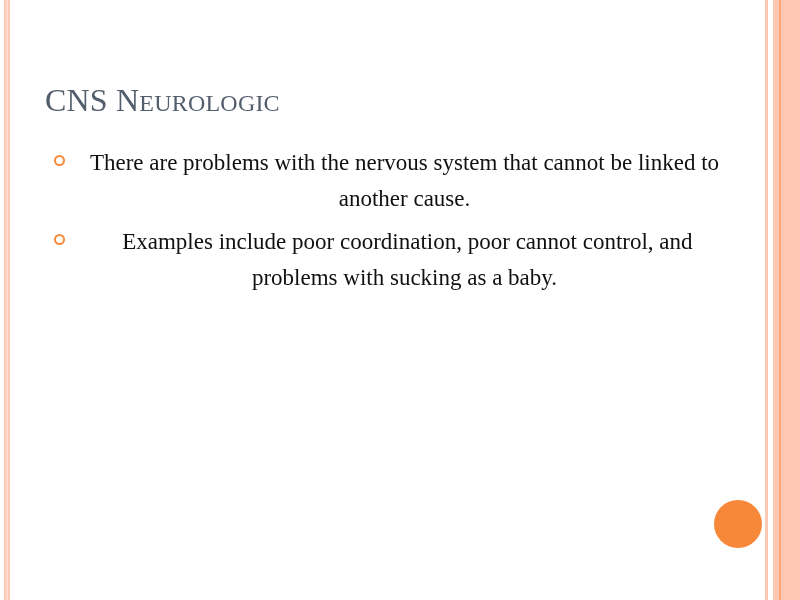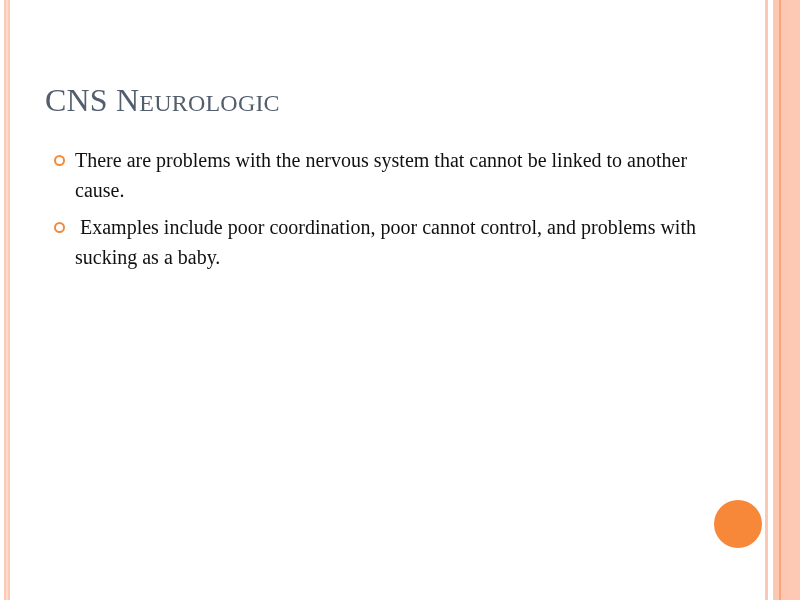--- a/index.html
+++ b/index.html
@@ -16,21 +16,21 @@
     .rs3 { left: 779px; width: 2px; background: #f9a577; }
     .rs4 { left: 781px; width: 6px; background: #fcc7b3; }
     .rs5 { left: 787px; width: 13px; background: #fdc9b4; }
     .title {
       position: absolute; left: 45px; top: 82px;
       font-size: 32px; color: #535e6c; letter-spacing: 0.2px;
       white-space: nowrap;
     }
     .title .sc { font-size: 24px; }
     .bullets { position: absolute; left: 54px; top: 145px; width: 680px; }
-    .bullet { position: relative; padding-left: 21px; font-size: 20px; line-height: 30px; color: #111111; margin-bottom: 7px; }
+    .bullet { position: relative; padding-left: 21px; font-size: 23px; line-height: 36px; color: #111111; margin-bottom: 7px; text-align: center; }
     .bullet-icon {
       position: absolute; left: 0; top: 10px;
       width: 7px; height: 7px; border: 2.5px solid #f48a3a; border-radius: 50%;
       box-sizing: content-box;
     }
     .orange-circle {
       position: absolute; left: 714px; top: 500px; width: 48px; height: 48px;
       border-radius: 50%; background: #f7883a;
     }
   </style>

